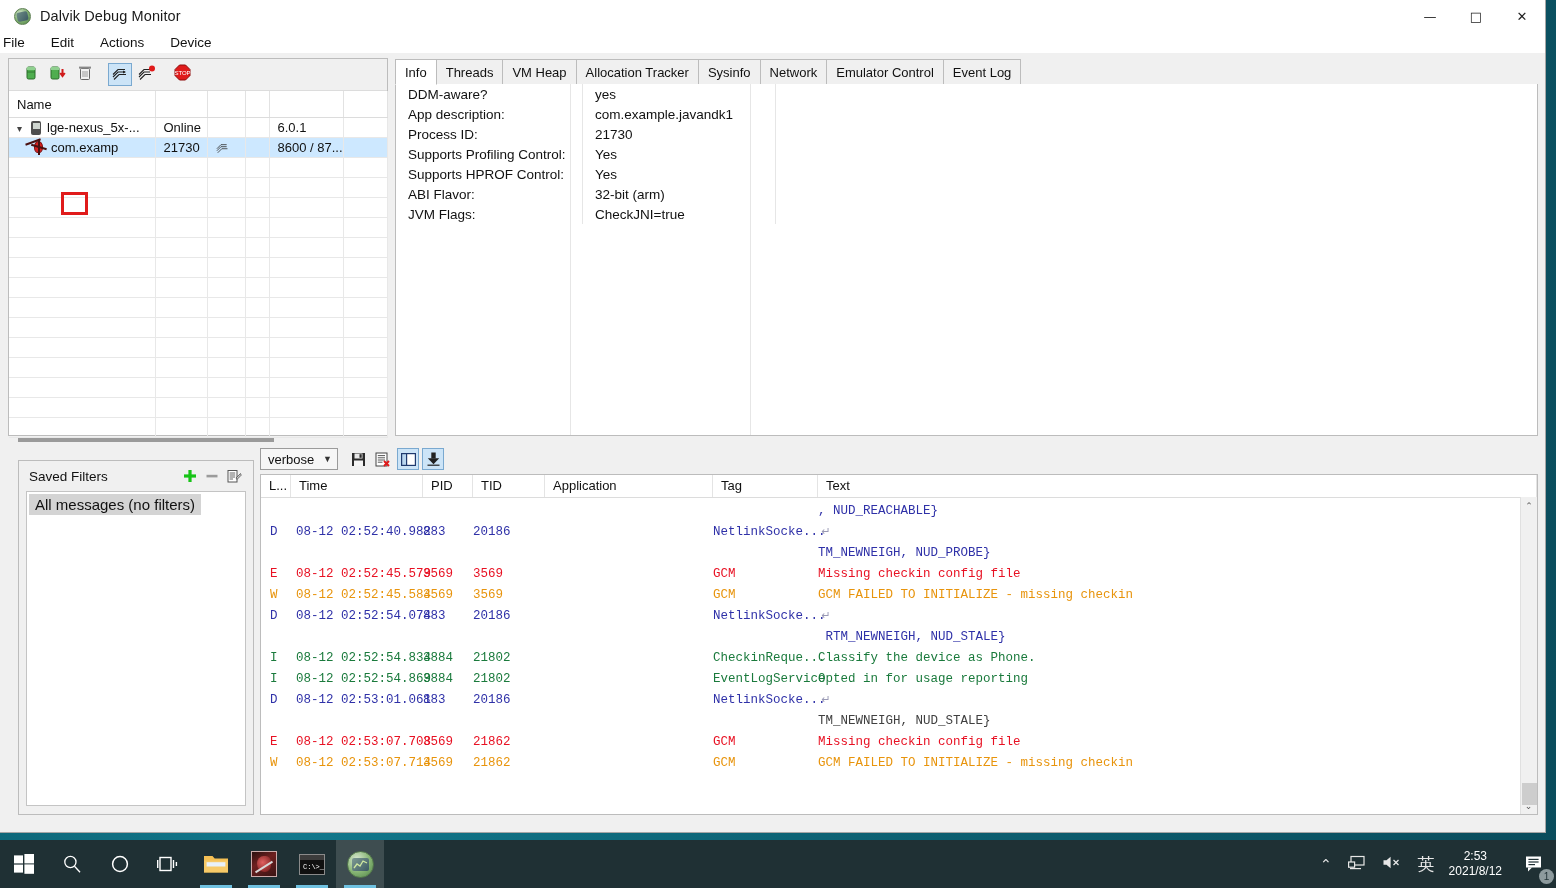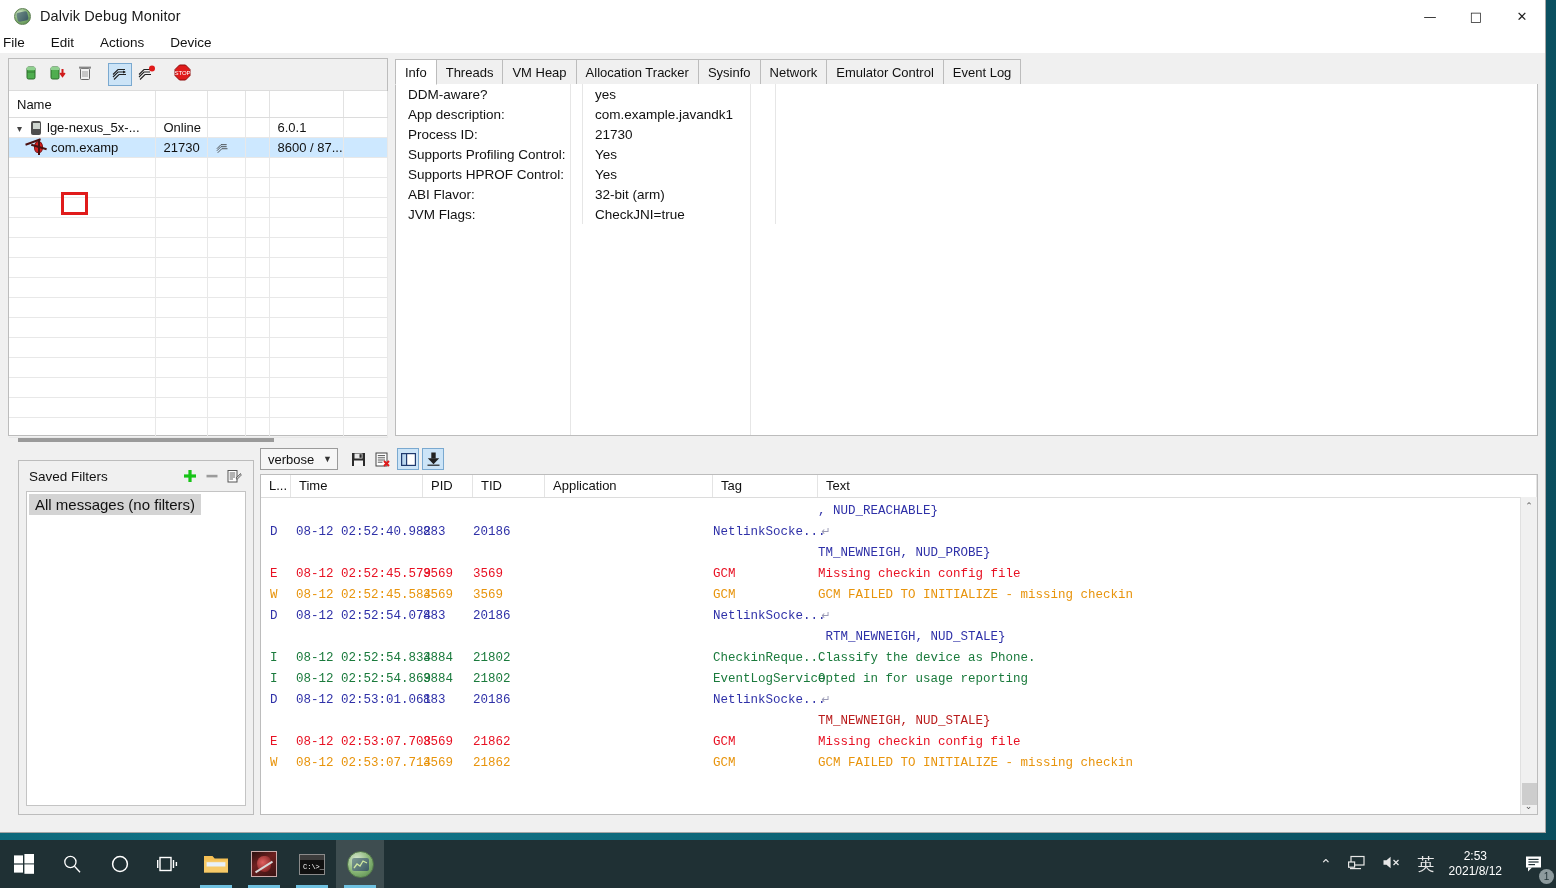--- a/index.html
+++ b/index.html
@@ -564,21 +564,21 @@
               <div class="lrow" style="color: rgb(47, 49, 168);"><div class="c-l"></div><div class="c-time"></div><div class="c-pid"></div><div class="c-tid"></div><div class="c-app"></div><div class="c-tag"></div><div class="c-text">, NUD_REACHABLE}</div></div>
               <div class="lrow" style="color: rgb(47, 49, 168);"><div class="c-l">D</div><div class="c-time">08-12 02:52:40.982</div><div class="c-pid">883</div><div class="c-tid">20186</div><div class="c-app"></div><div class="c-tag">NetlinkSocke...</div><div class="c-text"><span class="wrapmark"> ↵</span></div></div>
               <div class="lrow" style="color: rgb(47, 49, 168);"><div class="c-l"></div><div class="c-time"></div><div class="c-pid"></div><div class="c-tid"></div><div class="c-app"></div><div class="c-tag"></div><div class="c-text">TM_NEWNEIGH, NUD_PROBE}</div></div>
               <div class="lrow" style="color: rgb(232, 17, 35);"><div class="c-l">E</div><div class="c-time">08-12 02:52:45.579</div><div class="c-pid">3569</div><div class="c-tid">3569</div><div class="c-app"></div><div class="c-tag">GCM</div><div class="c-text">Missing checkin config file</div></div>
               <div class="lrow" style="color: rgb(232, 148, 12);"><div class="c-l">W</div><div class="c-time">08-12 02:52:45.584</div><div class="c-pid">3569</div><div class="c-tid">3569</div><div class="c-app"></div><div class="c-tag">GCM</div><div class="c-text">GCM FAILED TO INITIALIZE - missing checkin</div></div>
               <div class="lrow" style="color: rgb(47, 49, 168);"><div class="c-l">D</div><div class="c-time">08-12 02:52:54.074</div><div class="c-pid">883</div><div class="c-tid">20186</div><div class="c-app"></div><div class="c-tag">NetlinkSocke...</div><div class="c-text"><span class="wrapmark"> ↵</span></div></div>
               <div class="lrow" style="color: rgb(47, 49, 168);"><div class="c-l"></div><div class="c-time"></div><div class="c-pid"></div><div class="c-tid"></div><div class="c-app"></div><div class="c-tag"></div><div class="c-text"> RTM_NEWNEIGH, NUD_STALE}</div></div>
               <div class="lrow" style="color: rgb(26, 122, 60);"><div class="c-l">I</div><div class="c-time">08-12 02:52:54.834</div><div class="c-pid">3884</div><div class="c-tid">21802</div><div class="c-app"></div><div class="c-tag">CheckinReque...</div><div class="c-text">Classify the device as Phone.</div></div>
               <div class="lrow" style="color: rgb(26, 122, 60);"><div class="c-l">I</div><div class="c-time">08-12 02:52:54.869</div><div class="c-pid">3884</div><div class="c-tid">21802</div><div class="c-app"></div><div class="c-tag">EventLogService</div><div class="c-text">Opted in for usage reporting</div></div>
               <div class="lrow" style="color: rgb(47, 49, 168);"><div class="c-l">D</div><div class="c-time">08-12 02:53:01.061</div><div class="c-pid">883</div><div class="c-tid">20186</div><div class="c-app"></div><div class="c-tag">NetlinkSocke...</div><div class="c-text"><span class="wrapmark"> ↵</span></div></div>
-              <div class="lrow" style="color: #b91c1c;"><div class="c-l"></div><div class="c-time"></div><div class="c-pid"></div><div class="c-tid"></div><div class="c-app"></div><div class="c-tag"></div><div class="c-text">TM_NEWNEIGH, NUD_STALE}</div></div>
+              <div class="lrow" style="color: #404040;"><div class="c-l"></div><div class="c-time"></div><div class="c-pid"></div><div class="c-tid"></div><div class="c-app"></div><div class="c-tag"></div><div class="c-text">TM_NEWNEIGH, NUD_STALE}</div></div>
               <div class="lrow" style="color: rgb(232, 17, 35);"><div class="c-l">E</div><div class="c-time">08-12 02:53:07.708</div><div class="c-pid">3569</div><div class="c-tid">21862</div><div class="c-app"></div><div class="c-tag">GCM</div><div class="c-text">Missing checkin config file</div></div>
               <div class="lrow" style="color: rgb(232, 148, 12);"><div class="c-l">W</div><div class="c-time">08-12 02:53:07.714</div><div class="c-pid">3569</div><div class="c-tid">21862</div><div class="c-app"></div><div class="c-tag">GCM</div><div class="c-text">GCM FAILED TO INITIALIZE - missing checkin</div></div>
             </div>
           <div id="log-vscroll">
             <div class="sb-arrow">⌃</div>
             <div id="sb-thumb"></div>
             <div class="sb-arrow" style="position:absolute;bottom:0;left:0;width:15px;">⌄</div>
           </div>
         </div>
       </div>

